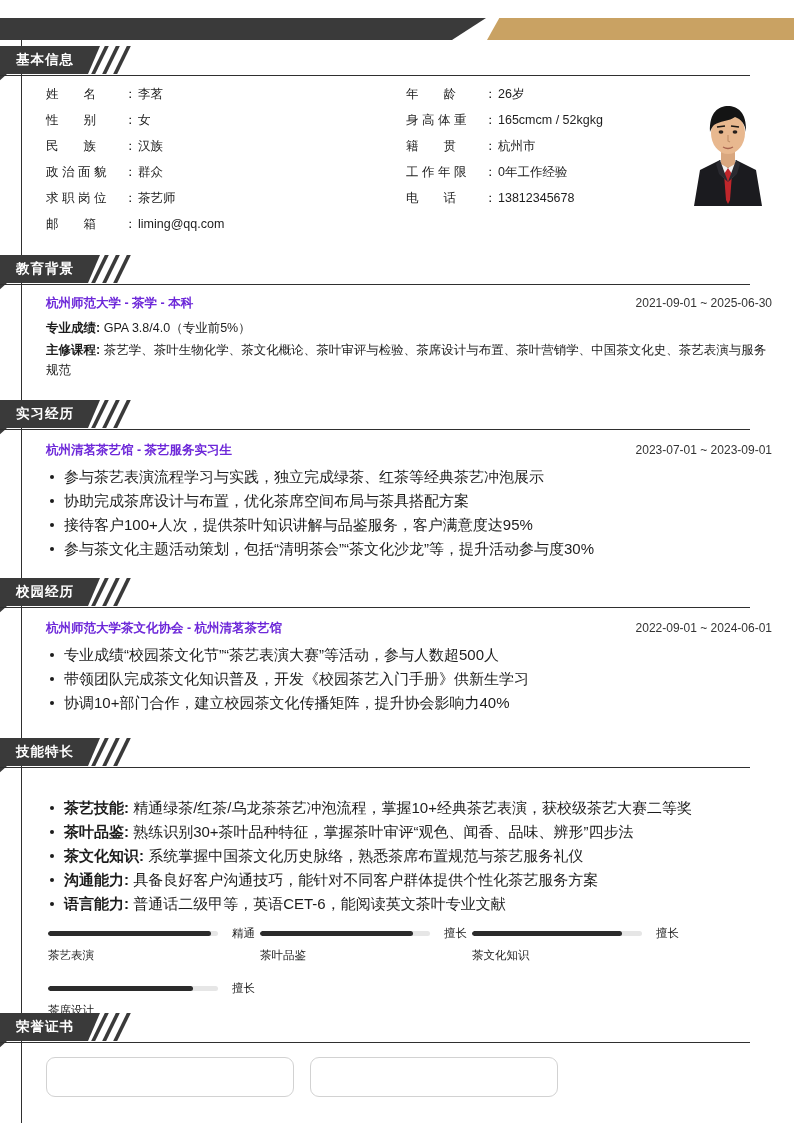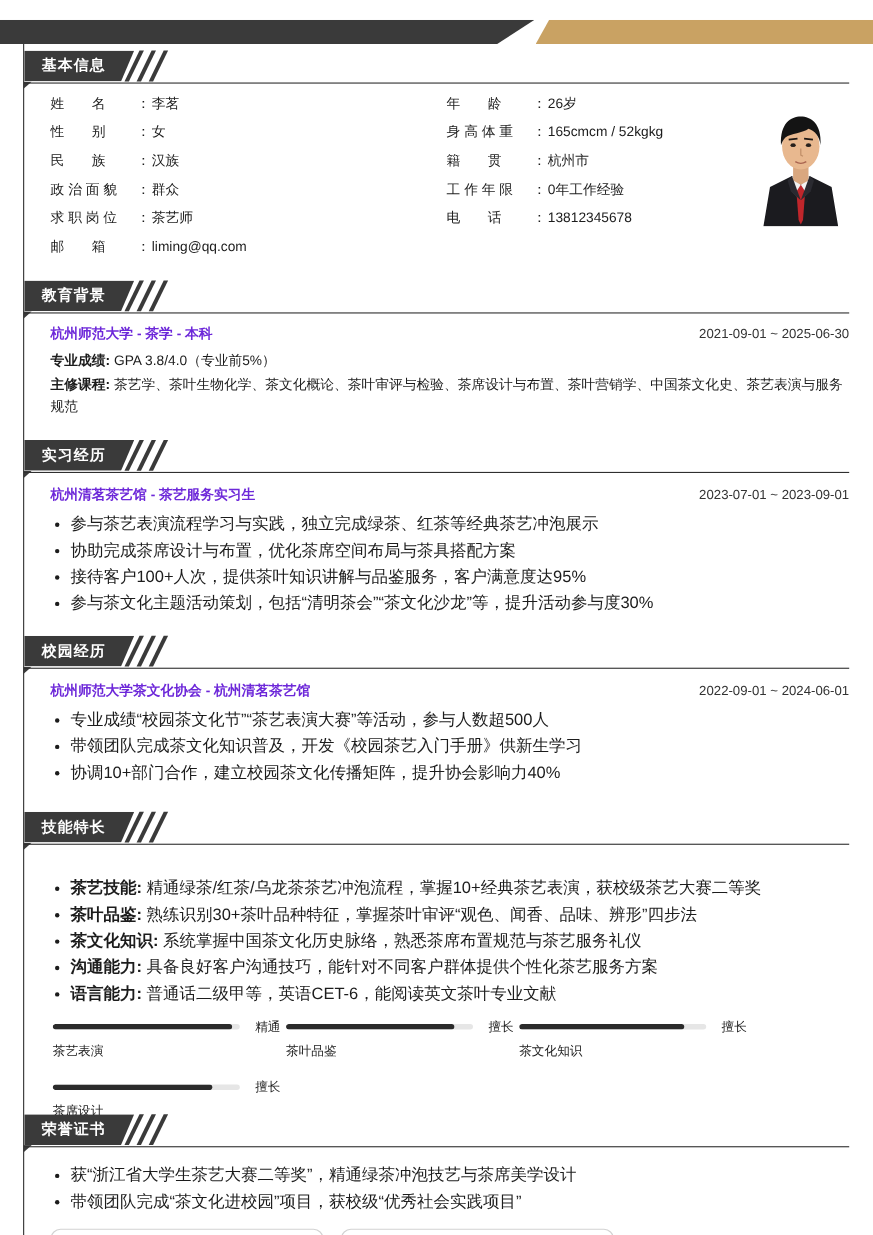--- a/index.html
+++ b/index.html
@@ -46,21 +46,20 @@
     left: 21px; top: 40px;
     width: 1px; height: 1083px;
     background: #2f2f2f;
   }
 
   
   .section { position: absolute; left: 0; width: 794px; }
   .sec-head {
     position: relative;
     height: 30px;
-    margin-left: 22px;
     width: 750px;
   }
   .sec-tab {
     position: absolute;
     left: 0; top: 0;
     height: 28px;
     background: #3a3a3a;
     color: #fff;
     font-size: 13.5px;
     font-weight: bold;
@@ -485,24 +484,20 @@
       <div class="sec-tab">荣誉证书</div>
       <div class="sec-notch"></div>
       <div class="sec-slashes" style="left:98px;">
         <i style="left:0px;"></i>
           <i style="left:11px;"></i>
           <i style="left:22px;"></i>
       </div>
       <div class="sec-rule"></div>
     </div>
     <div class="sec-body" style="margin-left:46px; margin-top:14px;">
-      <ul class="bullets">
-        <li>获“浙江省大学生茶艺大赛二等奖”，精通绿茶冲泡技艺与茶席美学设计</li>
-        <li>带领团队完成“茶文化进校园”项目，获校级“优秀社会实践项目”</li>
-      </ul>
       <div class="cards">
         <div class="card"></div>
         <div class="card"></div>
       </div>
     </div>
   </div>
 
 </div>
 
 </body></html>

